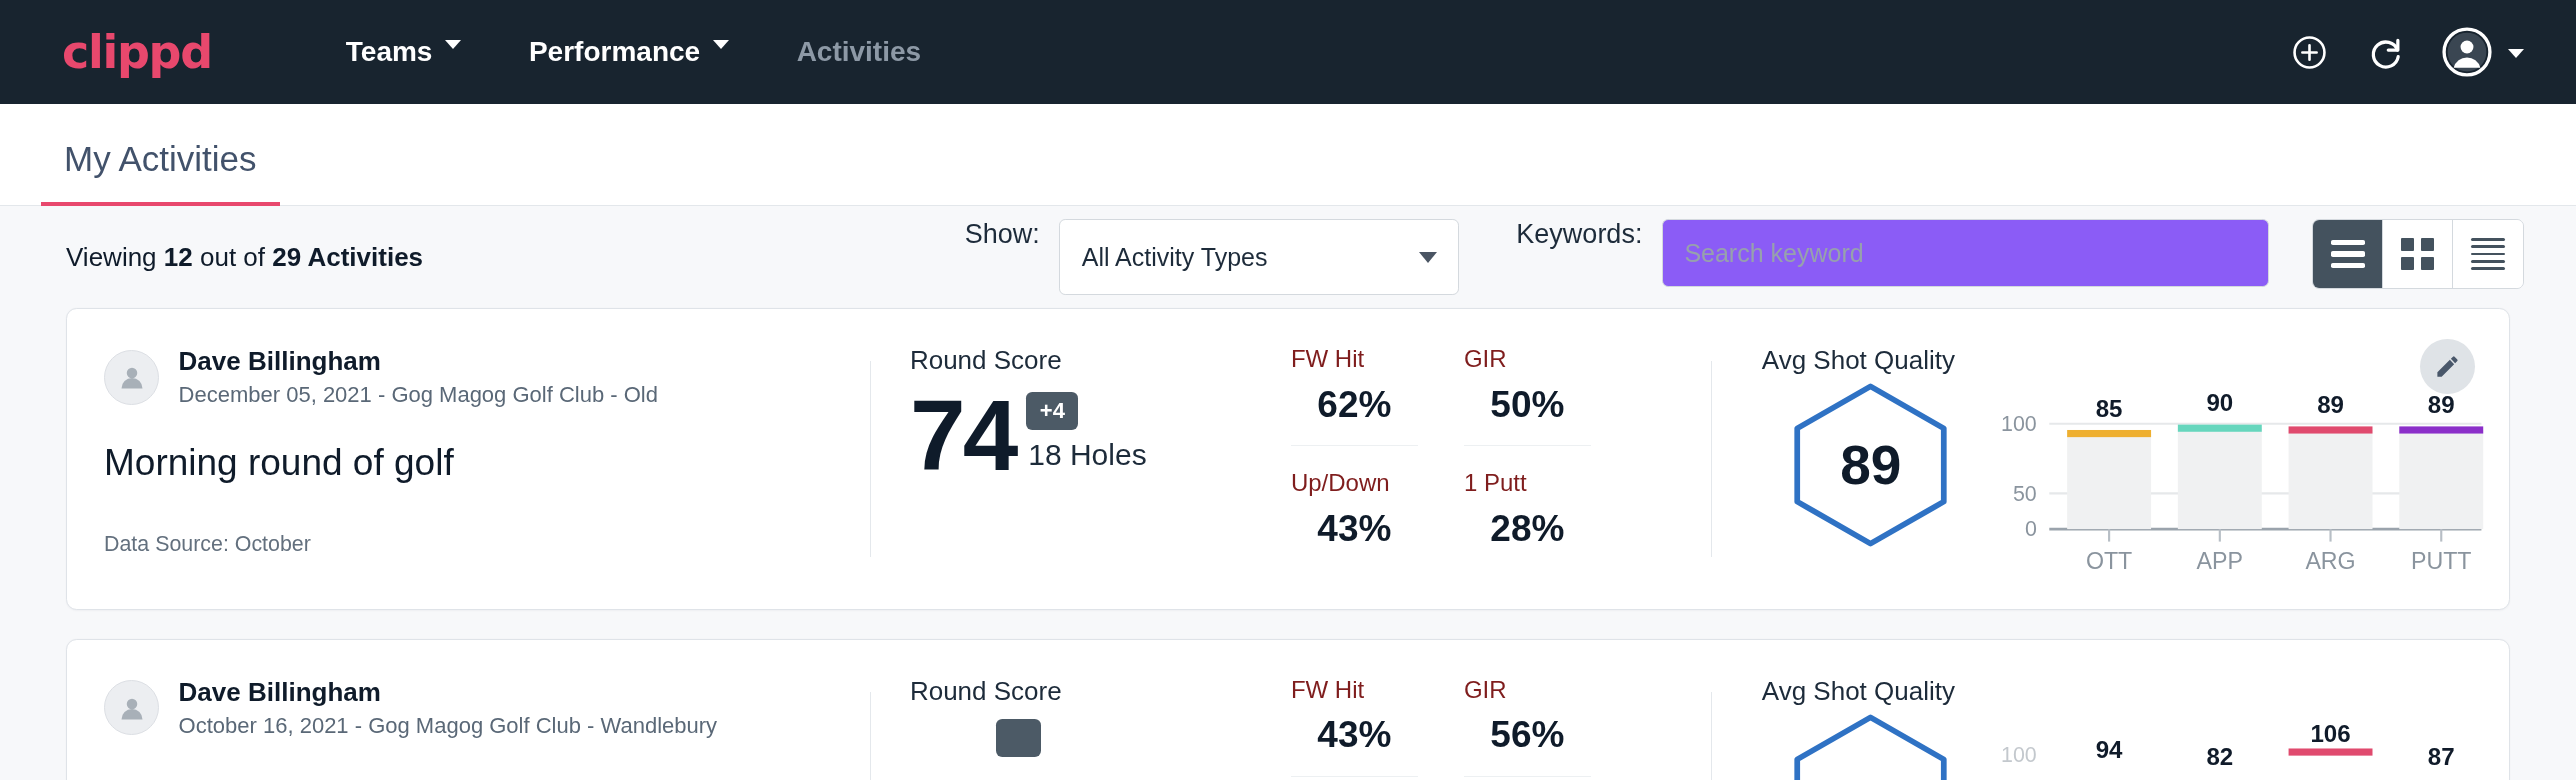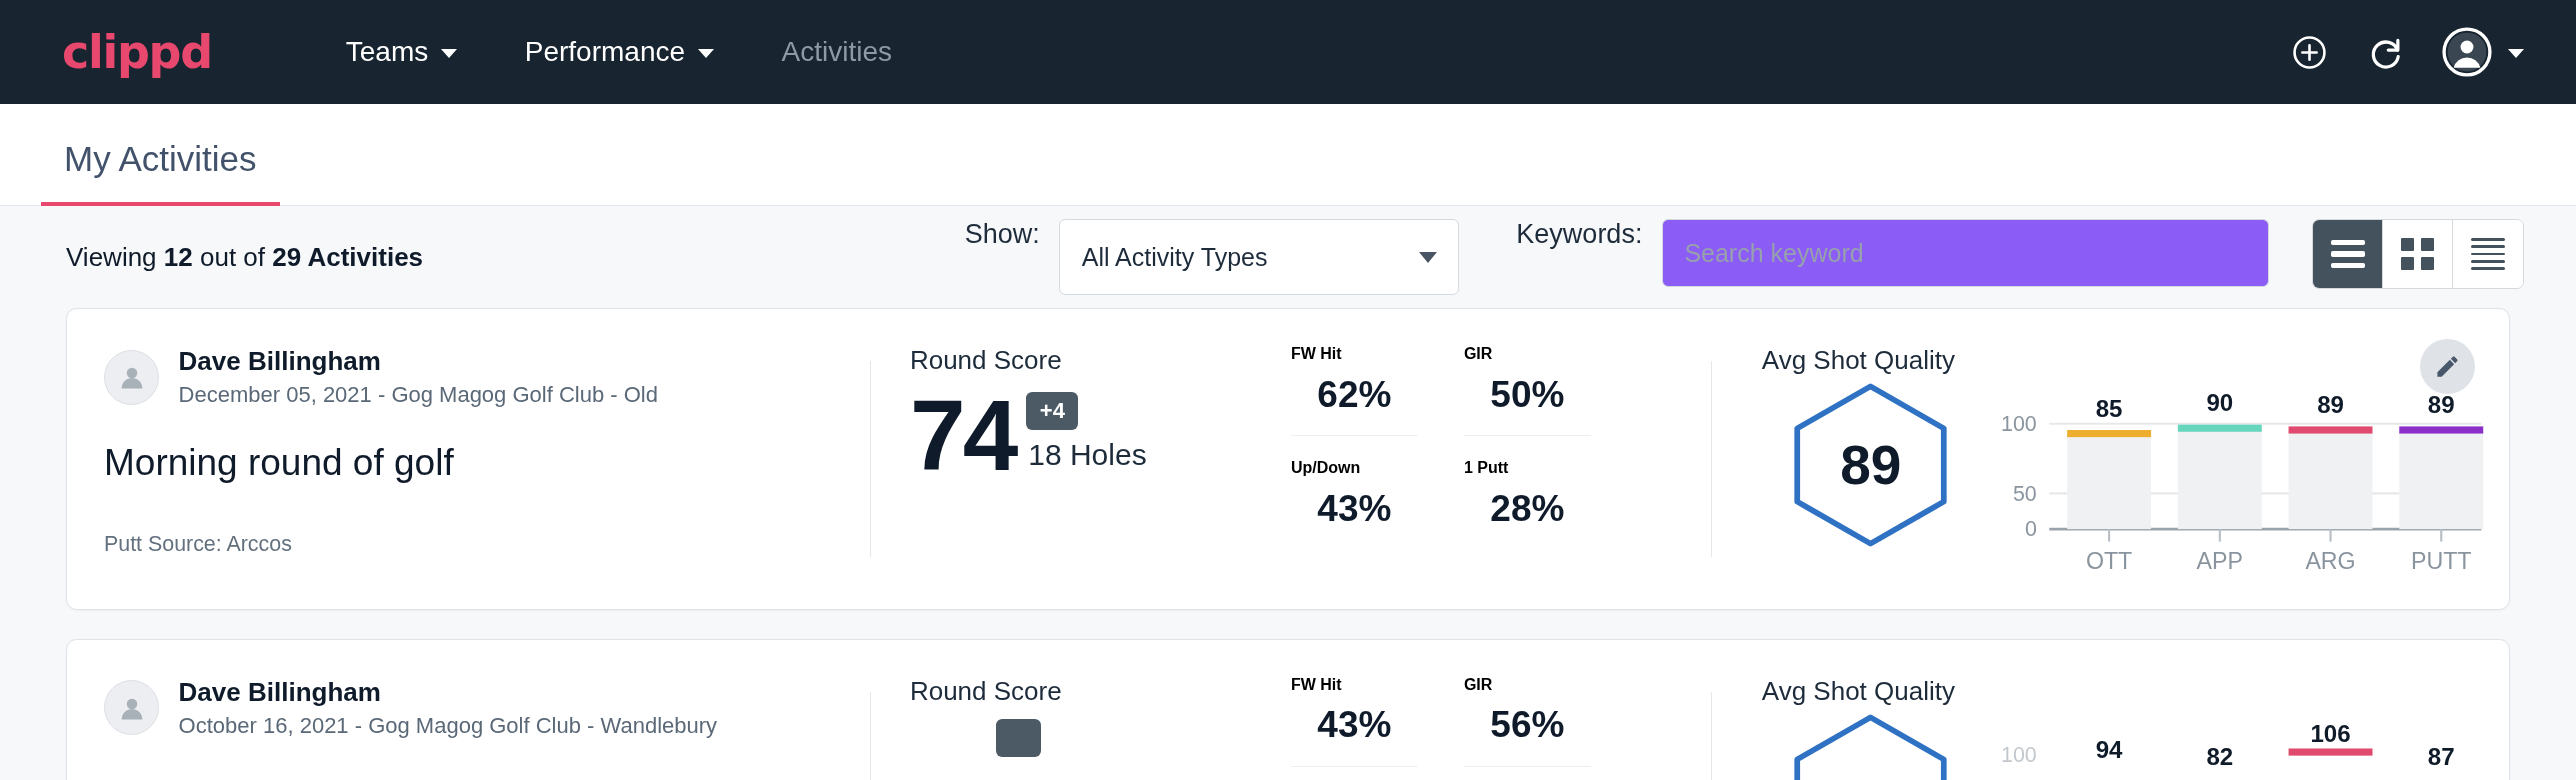--- a/index.html
+++ b/index.html
@@ -27,27 +27,28 @@
     font-weight: 700;
     color: #e8486d;
     letter-spacing: -1.3px;
     margin-right: 100px;
     line-height: 1;
     font-family: "DejaVu Sans", sans-serif;
   }
   .navlinks { display: flex; align-items: center; gap: 0; }
   .navlink {
     display: flex;
-    align-items: center;
+    align-items: flex-start;
     gap: 12.5px;
     font-size: 28px;
     color: #ffffff;
     padding: 0 34px;
     cursor: pointer;
     white-space: nowrap;
+    font-weight: bold;
   }
   .navlink.muted { color: #8d99a6; }
   .chev {
     width: 0; height: 0;
     border-left: 8px solid transparent;
     border-right: 8px solid transparent;
     border-top: 9px solid currentColor;
     margin-top: 3.6px;
   }
   .nav-right {
@@ -189,21 +190,21 @@
     padding: 6.2px 13.4px;
     align-self: flex-start;
     margin-left: 10.7px;
     margin-bottom: 7.1px;
   }
   .holes { font-size: 30px; color: #1d2b3a; margin-left: 12.5px; margin-bottom: 9px; }
 
   
   .col-stats { width: 420px; padding: 36px 0 0 0; }
   .stat-grid { display: grid; grid-template-columns: 127px 127px; column-gap: 46px; }
-  .stat-h { font-size: 16px; color: #000000; font-weight: bold; }
+  .stat-h { font-size: 24px; color: #7f1d1d; }
   .stat-v { font-size: 37px; font-weight: 700; color: #0f1b2a; margin-top: 10.7px; text-align: center; }
   .stat-cell.top { padding-bottom: 19.6px; border-bottom: 1.8px solid #edf0f2; }
   .stat-cell.bot { padding-top: 23px; }
 
   
   .col-quality { flex: 1; padding: 36px 0 0 50px; position: relative; }
   .q-body { display: flex; align-items: flex-start; margin-top: 5.4px; }
   .hexwrap { position: relative; width: 179px; height: 168px; margin-left: 19.6px; }
   .hexnum {
     position: absolute; inset: 0;
@@ -328,21 +329,21 @@
             <circle cx="12" cy="9.3" r="3.5" fill="#a8b0b8"></circle>
             <path d="M5 19.6a7 7 0 0 1 14 0z" fill="#a8b0b8"></path>
           </svg>
         </div>
         <div>
           <div class="who-name">Dave Billingham</div>
           <div class="who-sub">December 05, 2021 - Gog Magog Golf Club - Old</div>
         </div>
       </div>
       <div class="act-title">Morning round of golf</div>
-      <div class="datasrc">Putt Source: Arccos</div>
+      <div class="datasrc">Data Source: October</div>
     </div>
 
     <div class="vdiv"></div>
 
     <div class="col-score">
       <div class="sec-label">Round Score</div>
       <div class="score-row">
         <div class="big-score">74</div>
         <div class="score-stack">
           <div class="badge">+4</div>

